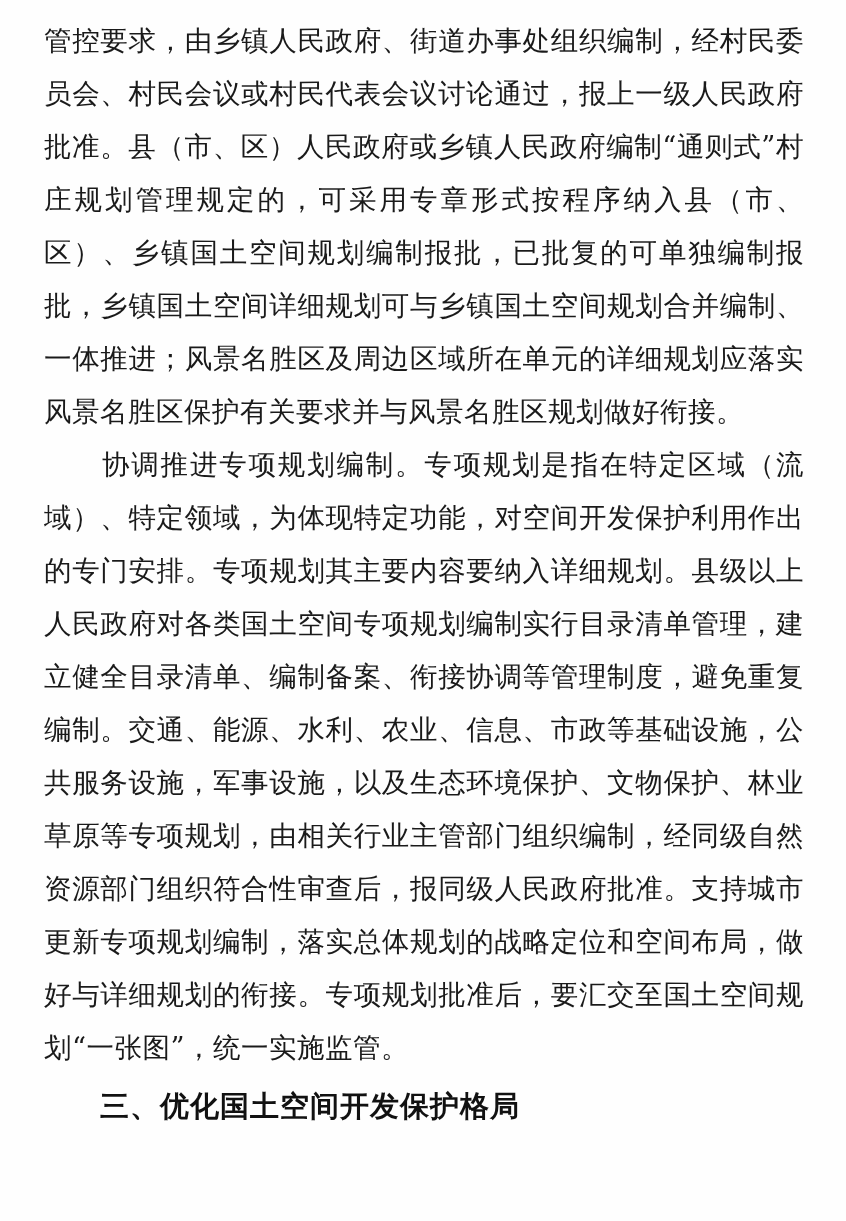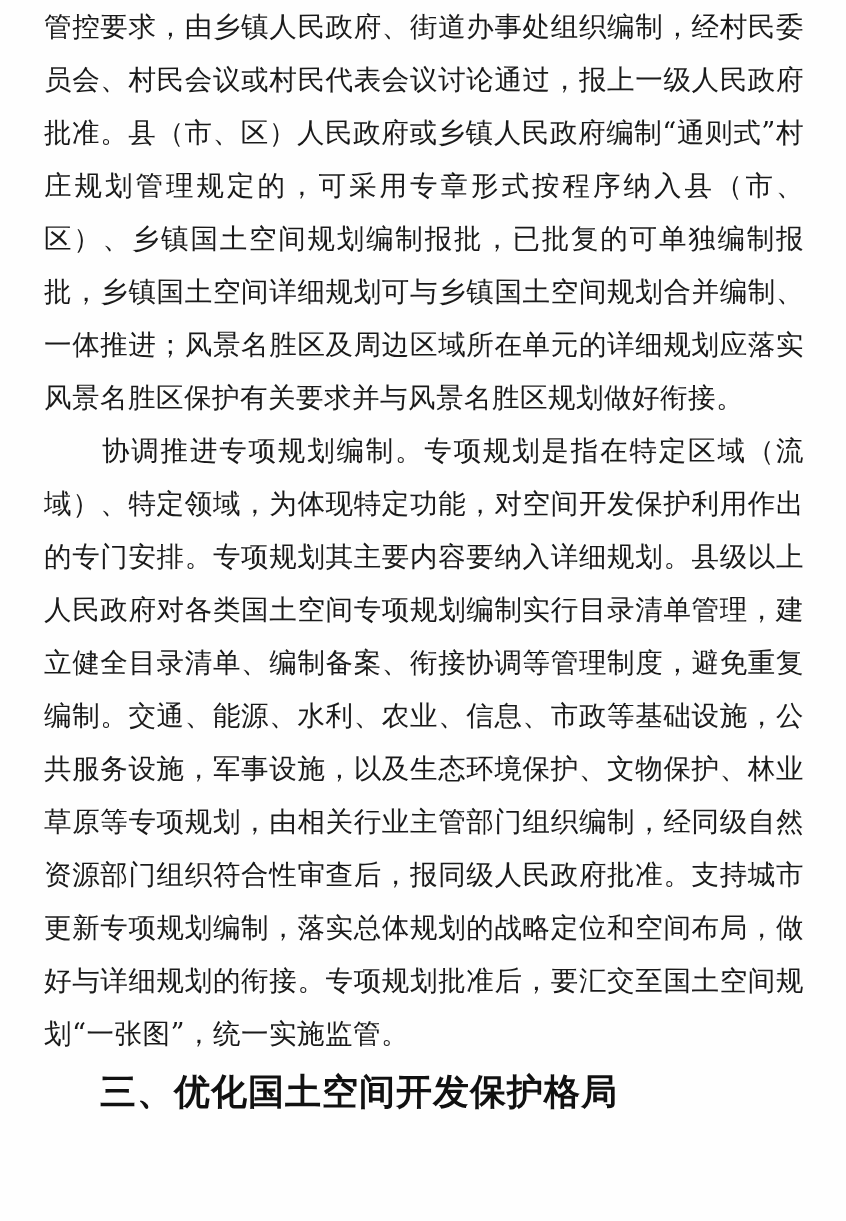--- a/index.html
+++ b/index.html
@@ -30,26 +30,26 @@
     text-align: justify;
     text-justify: inter-character;
     text-align-last: left;
     letter-spacing: 0.5px;
     font-weight: 400;
   }
   p.para.indent {
     text-indent: 58px;
   }
   p.para.first {
-    margin-top: 0;
+    margin-top: 14px;
   }
   .heading {
     margin: 0;
     padding: 0;
-    font-size: 36px;
+    font-size: 29px;
     line-height: 52px;
     color: #111111;
     font-weight: bold;
     text-indent: 56px;
     letter-spacing: 1px;
     font-family: "DejaVu Sans", sans-serif;
   }
   .spacer-sm { height: 6px; }
 </style>
 </head>

